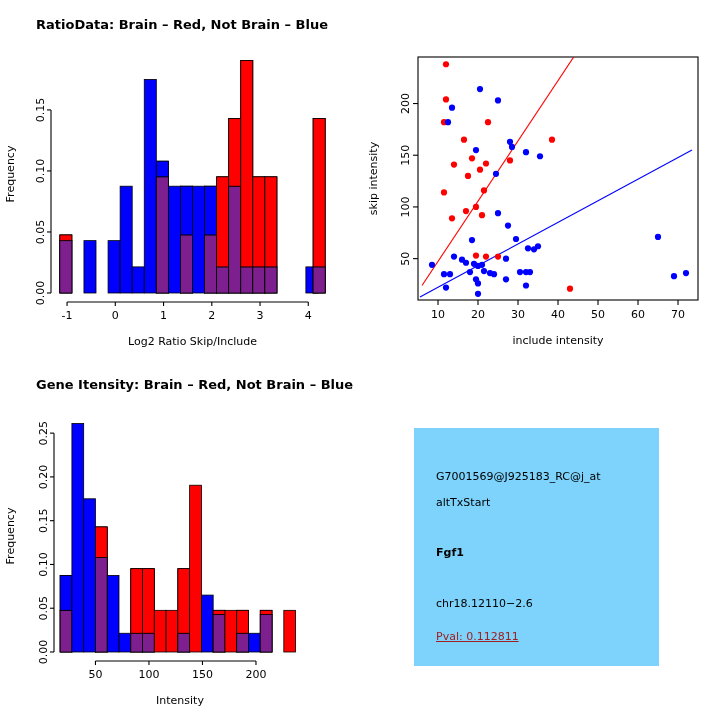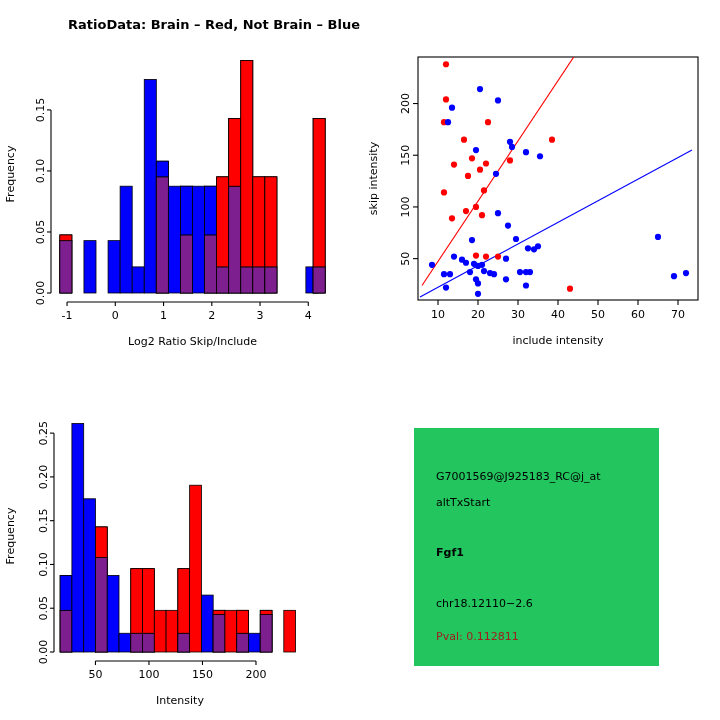--- a/index.html
+++ b/index.html
@@ -1,30 +1,30 @@
 <!DOCTYPE html>
 <html><head>
 <meta charset="utf-8">
 <style>
   html,body{margin:0;padding:0;background:#ffffff;}
   body{width:720px;height:720px;font-family:"DejaVu Sans",sans-serif;overflow:hidden;}
   #page{position:relative;width:720px;height:720px;background:#fff;}
   .panel{position:absolute;}
   .ptitle{
-    position:absolute;width:100%;text-align:right;
+    position:absolute;width:100%;text-align:left;
     font-weight:bold;font-size:13px;color:#000;
-    font-family:"DejaVu Sans",sans-serif;white-space:nowrap;
+    font-family:"DejaVu Sans",sans-serif;white-space:nowrap;padding-left:36px;
   }
   svg{display:block;}
   .ticklab{font-size:11px;font-family:"DejaVu Sans",sans-serif;fill:#000;}
   .axtitle{font-size:11px;font-family:"DejaVu Sans",sans-serif;fill:#000;}
   
   #infobox{
     position:absolute;left:414px;top:428px;width:245px;height:238px;
-    background:#22c55e;
+    background:#7dd3fc;
   }
   .infoline{
     position:absolute;left:22px;font-size:11px;color:#000;
     font-family:"DejaVu Sans",sans-serif;white-space:nowrap;
   }
   .infoline.bold{font-weight:bold;}
   .infoline.pval{color:#a02020;}
 </style>
 </head>
 <body>
@@ -215,20 +215,21 @@
           <text x="278" y="318" class="ticklab" text-anchor="middle">60</text>
           <line x1="318" y1="300" x2="318" y2="305" stroke="#000" stroke-width="1.1"></line>
           <text x="318" y="318" class="ticklab" text-anchor="middle">70</text>
           <text x="198" y="344" class="axtitle" text-anchor="middle">include intensity</text>
           <text x="17" y="178.5" class="axtitle" text-anchor="middle" transform="rotate(-90 17 178.5)">skip intensity</text>
         </g>
       </svg>
   </div>
 
   <div class="panel" style="left:0;top:360px;width:360px;height:360px;">
+    <div class="ptitle" style="top:17px;">Gene Itensity: Brain – Red, Not Brain – Blue</div>
     <svg id="svg-gene" width="360" height="360">
         <g>
           <rect x="60.14035087719298" y="215.39622641509436" width="11.771929824561404" height="76.60377358490564" fill="#0000ff" stroke="#000" stroke-width="0.8"></rect>
           <rect x="60.14035087719298" y="250.3275471698113" width="11.771929824561404" height="41.67245283018869" fill="#ff0000" stroke="#000" stroke-width="0.8"></rect>
           <rect x="60.14035087719298" y="250.3275471698113" width="11.771929824561404" height="41.67245283018869" fill="#7d1f8e" stroke="#000" stroke-width="0.8"></rect>
           <rect x="60.14035087719298" y="215.39622641509436" width="11.771929824561404" height="34.93132075471695" fill="#0000ff" stroke="#000" stroke-width="0.8"></rect>
           <rect x="71.91228070175438" y="63.50188679245284" width="11.771929824561397" height="228.49811320754716" fill="#0000ff" stroke="#000" stroke-width="0.8"></rect>
           <rect x="83.68421052631578" y="138.7924528301887" width="11.771929824561411" height="153.2075471698113" fill="#0000ff" stroke="#000" stroke-width="0.8"></rect>
           <rect x="95.45614035087719" y="197.4490566037736" width="11.771929824561411" height="94.55094339622639" fill="#0000ff" stroke="#000" stroke-width="0.8"></rect>
           <rect x="95.45614035087719" y="166.89509433962266" width="11.771929824561411" height="125.10490566037734" fill="#ff0000" stroke="#000" stroke-width="0.8"></rect>
@@ -295,16 +296,16 @@
           <text x="14" y="176" class="axtitle" text-anchor="middle" transform="rotate(-90 14 176)">Frequency</text>
         </g>
       </svg>
   </div>
 
   <div id="infobox">
     <div class="infoline" style="top:42px;">G7001569@J925183_RC@j_at</div>
     <div class="infoline" style="top:68px;">altTxStart</div>
     <div class="infoline bold" style="top:118px;">Fgf1</div>
     <div class="infoline" style="top:169px;">chr18.12110−2.6</div>
-    <div class="infoline pval" style="top:202px;">Pval: 0.112811</div>
+    <div class="infoline pval" style="top:202px;text-decoration:underline;">Pval: 0.112811</div>
   </div>
 
 </div>
 
 </body></html>

